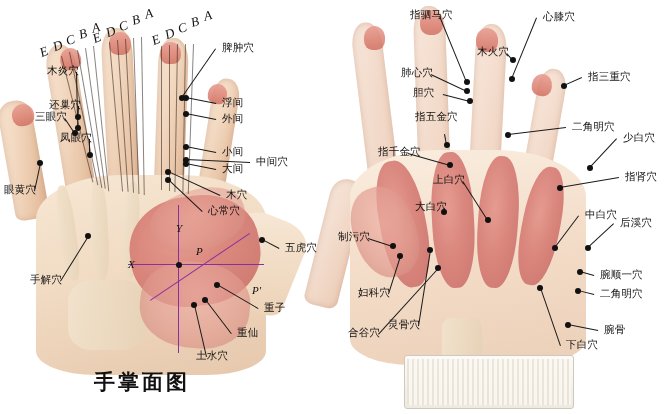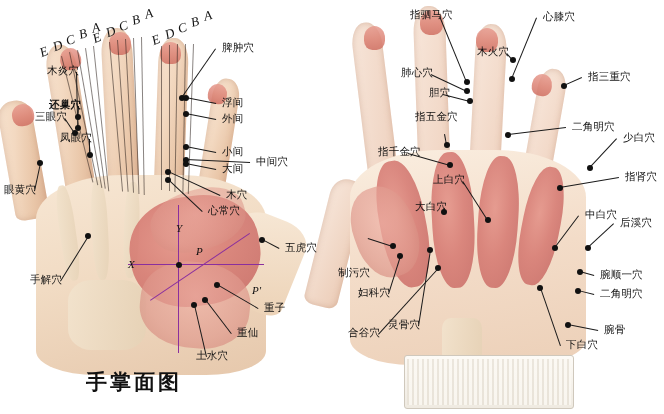--- a/index.html
+++ b/index.html
@@ -173,21 +173,21 @@
       <div class="lead" style="left: 220px; top: 196px; width: 57.2713px; transform: rotate(-155.225deg);"></div>
       <div class="lbl" style="left: 226px; top: 190px;">木穴</div>
       <div class="pt" style="left: 168px; top: 180px;"></div>
       <div class="lead" style="left: 202px; top: 212px; width: 46.6905px; transform: rotate(-136.736deg);"></div>
       <div class="lbl" style="left: 208px; top: 206px;">心常穴</div>
       <div class="pt" style="left: 78px; top: 117px;"></div>
       <div class="lead" style="left: 77px; top: 72px; width: 45.0111px; transform: rotate(88.727deg);"></div>
       <div class="lbl" style="left: 47px; top: 66px;">木炎穴</div>
       <div class="pt" style="left: 78px; top: 128px;"></div>
       <div class="lead" style="left: 79px; top: 106px; width: 22.0227px; transform: rotate(92.6026deg);"></div>
-      <div class="lbl" style="left: 49px; top: 100px; font-weight: bold;">还巢穴</div>
+      <div class="lbl" style="left: 49px; top: 100px;">还巢穴</div>
       <div class="pt" style="left: 75px; top: 133px;"></div>
       <div class="lead" style="left: 65px; top: 118px; width: 18.0278px; transform: rotate(56.3099deg);"></div>
       <div class="lbl" style="left: 35px; top: 112px;">三眼穴</div>
       <div class="pt" style="left: 90px; top: 155px;"></div>
       <div class="lead" style="left: 90px; top: 139px; width: 16px; transform: rotate(90deg);"></div>
       <div class="lbl" style="left: 60px; top: 133px;">凤眼穴</div>
       <div class="pt" style="left: 40px; top: 163px;"></div>
       <div class="lead" style="left: 34px; top: 191px; width: 28.6356px; transform: rotate(-77.9052deg);"></div>
       <div class="lbl" style="left: 4px; top: 185px;">眼黄穴</div>
       <div class="pt" style="left: 88px; top: 236px;"></div>
@@ -212,21 +212,21 @@
       <div class="lead" style="left: 507px; top: 53px; width: 9.21954px; transform: rotate(49.3987deg);"></div>
       <div class="lbl" style="left: 477px; top: 47px;">木火穴</div>
       <div class="pt" style="left: 512px; top: 79px;"></div>
       <div class="lead" style="left: 537px; top: 18px; width: 65.9242px; transform: rotate(112.286deg);"></div>
       <div class="lbl" style="left: 543px; top: 12px;">心膝穴</div>
       <div class="pt" style="left: 467px; top: 91px;"></div>
       <div class="lead" style="left: 431px; top: 74px; width: 39.8121px; transform: rotate(25.2777deg);"></div>
       <div class="lbl" style="left: 401px; top: 68px;">肺心穴</div>
       <div class="pt" style="left: 470px; top: 101px;"></div>
       <div class="lead" style="left: 443px; top: 94px; width: 27.8927px; transform: rotate(14.5345deg);"></div>
-      <div class="lbl" style="left: 413px; top: 88px; margin-left: 16px;">胆穴</div>
+      <div class="lbl" style="left: 413px; top: 88px;">胆穴</div>
       <div class="pt" style="left: 564px; top: 86px;"></div>
       <div class="lead" style="left: 582px; top: 78px; width: 19.6977px; transform: rotate(156.038deg);"></div>
       <div class="lbl" style="left: 588px; top: 72px;">指三重穴</div>
       <div class="pt" style="left: 508px; top: 135px;"></div>
       <div class="lead" style="left: 566px; top: 128px; width: 58.4209px; transform: rotate(173.118deg);"></div>
       <div class="lbl" style="left: 572px; top: 122px;">二角明穴</div>
       <div class="pt" style="left: 447px; top: 145px;"></div>
       <div class="lead" style="left: 445px; top: 134px; width: 11.1803px; transform: rotate(79.6952deg);"></div>
       <div class="lbl" style="left: 415px; top: 112px;">指五金穴</div>
       <div class="pt" style="left: 450px; top: 165px;"></div>
@@ -257,30 +257,30 @@
       <div class="lead" style="left: 594px; top: 295px; width: 16.4924px; transform: rotate(-165.964deg);"></div>
       <div class="lbl" style="left: 600px; top: 289px;">二角明穴</div>
       <div class="pt" style="left: 568px; top: 325px;"></div>
       <div class="lead" style="left: 598px; top: 331px; width: 30.5941px; transform: rotate(-168.69deg);"></div>
       <div class="lbl" style="left: 604px; top: 325px;">腕骨</div>
       <div class="pt" style="left: 540px; top: 288px;"></div>
       <div class="lead" style="left: 560px; top: 346px; width: 61.3514px; transform: rotate(-109.026deg);"></div>
       <div class="lbl" style="left: 566px; top: 340px;">下白穴</div>
       <div class="pt" style="left: 393px; top: 246px;"></div>
       <div class="lead" style="left: 368px; top: 238px; width: 26.2488px; transform: rotate(17.7447deg);"></div>
-      <div class="lbl" style="left: 338px; top: 232px; margin-top: 36px;">制污穴</div>
+      <div class="lbl" style="left: 338px; top: 232px;">制污穴</div>
       <div class="pt" style="left: 400px; top: 256px;"></div>
       <div class="lead" style="left: 388px; top: 294px; width: 39.8497px; transform: rotate(-72.4744deg);"></div>
       <div class="lbl" style="left: 358px; top: 288px;">妇科穴</div>
       <div class="pt" style="left: 438px; top: 268px;"></div>
       <div class="lead" style="left: 378px; top: 334px; width: 89.1964px; transform: rotate(-47.7263deg);"></div>
       <div class="lbl" style="left: 348px; top: 328px;">合谷穴</div>
       <div class="pt" style="left: 430px; top: 250px;"></div>
       <div class="lead" style="left: 418px; top: 326px; width: 76.9415px; transform: rotate(-81.0274deg);"></div>
       <div class="lbl" style="left: 388px; top: 320px;">灵骨穴</div>
       <div class="axlbl" style="left: 128px; top: 258px;">X</div>
       <div class="axlbl" style="left: 176px; top: 222px;">Y</div>
       <div class="axlbl" style="left: 196px; top: 245px;">P</div>
       <div class="axlbl" style="left: 252px; top: 284px;">P'</div>
     </div>
 
-  <div class="title" style="left:86px;top:368px;">手掌面图</div>
+  <div class="title" style="left:94px;top:368px;">手掌面图</div>
 </div>
 
 </body></html>

